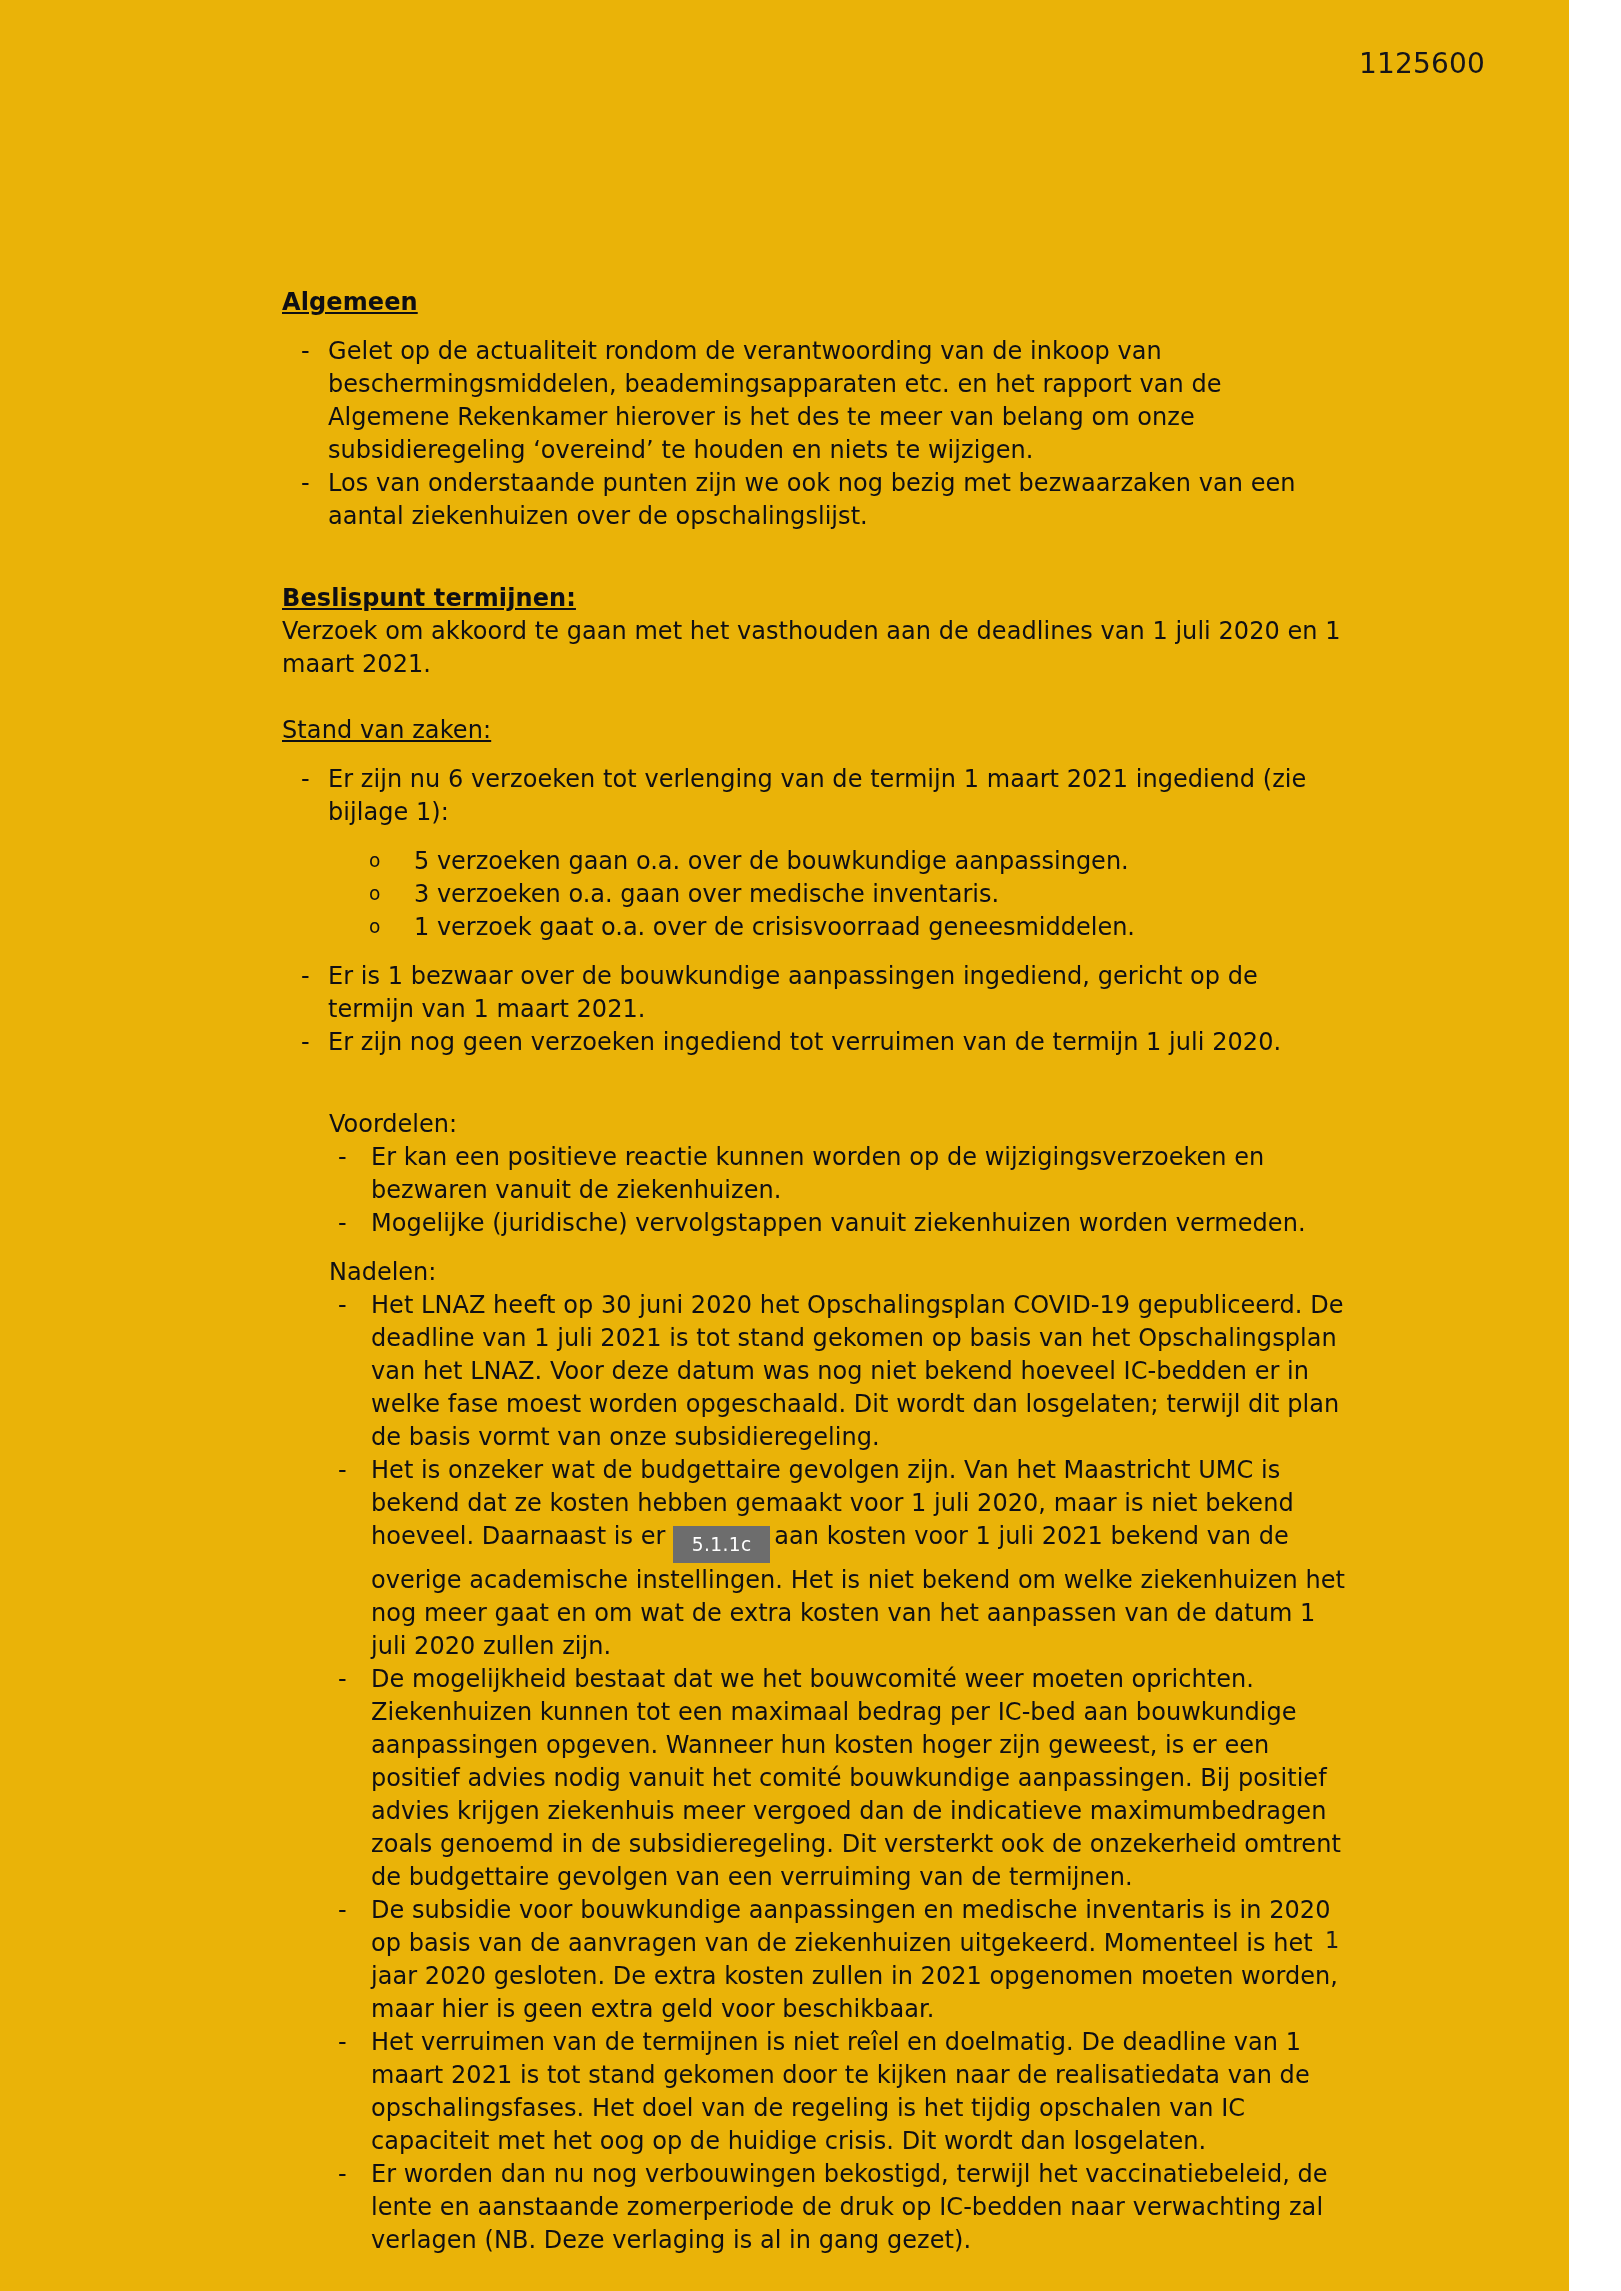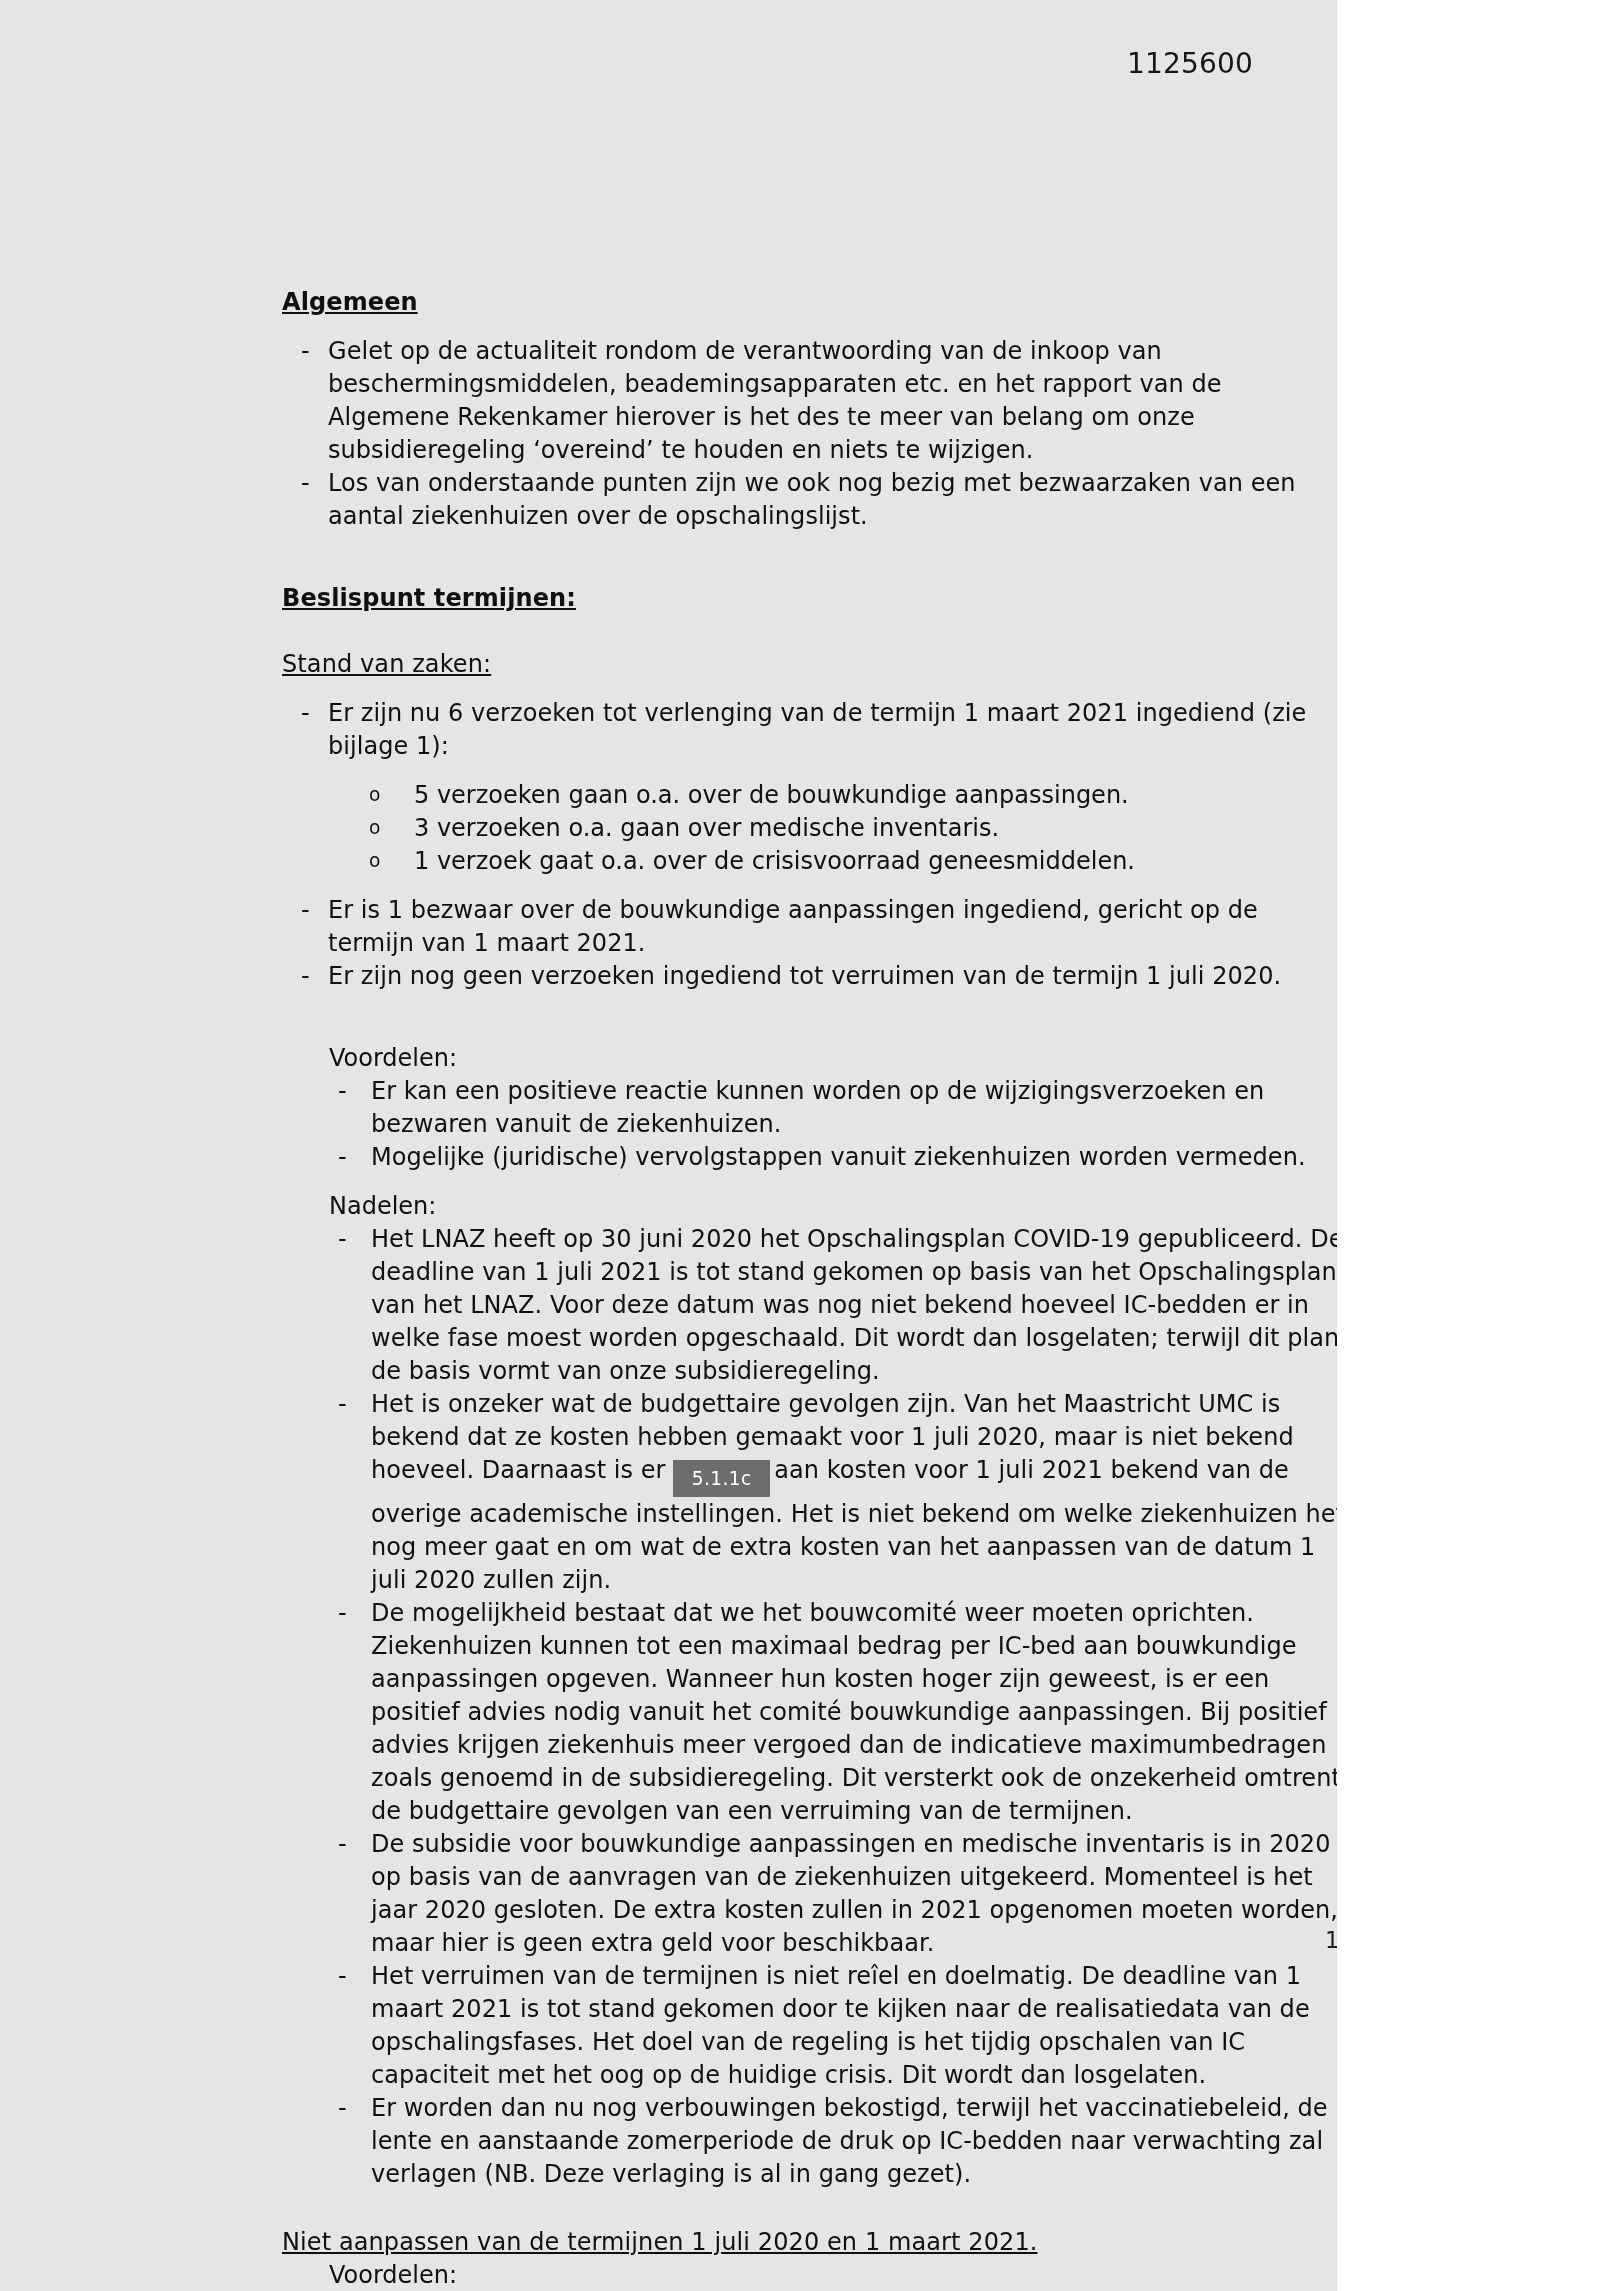--- a/index.html
+++ b/index.html
@@ -6,23 +6,23 @@
     margin: 0;
     padding: 0;
     background: #ffffff;
   }
   body {
     font-family: "DejaVu Sans", sans-serif;
     color: #0f0f14;
   }
   .page {
     position: relative;
-    width: 1337px;
+    width: 1569px;
     height: 2292px;
-    background: #e5e5e5;
+    background: #eab308;
     overflow: hidden;
   }
   
   .doc-number {
     position: absolute;
     top: 47px;
     right: 84px;
     font-size: 28px;
     letter-spacing: 0.2px;
     color: #15151a;
@@ -155,20 +155,21 @@
 
     <div class="h-underline">Algemeen</div>
     <ul class="lvl1">
       <li>Gelet op de actualiteit rondom de verantwoording van de inkoop van beschermingsmiddelen, beademingsapparaten etc. en het rapport van de Algemene Rekenkamer hierover is het des te meer van belang om onze subsidieregeling ‘overeind’ te houden en niets te wijzigen.</li>
       <li>Los van onderstaande punten zijn we ook nog bezig met bezwaarzaken van een aantal ziekenhuizen over de opschalingslijst.</li>
     </ul>
 
     <div class="spacer-md"></div>
 
     <div class="h-underline">Beslispunt termijnen:</div>
+    <div class="para">Verzoek om akkoord te gaan met het vasthouden aan de deadlines van 1 juli 2020 en 1 maart 2021.</div>
 
     <div class="spacer-md"></div>
 
     <div class="h-plain-underline">Stand van zaken:</div>
     <ul class="lvl1">
       <li>Er zijn nu 6 verzoeken tot verlenging van de termijn 1 maart 2021 ingediend (zie bijlage 1):</li>
     </ul>
     <ul class="lvl2">
       <li>5 verzoeken gaan o.a. over de bouwkundige aanpassingen.</li>
       <li>3 verzoeken o.a. gaan over medische inventaris.</li>

